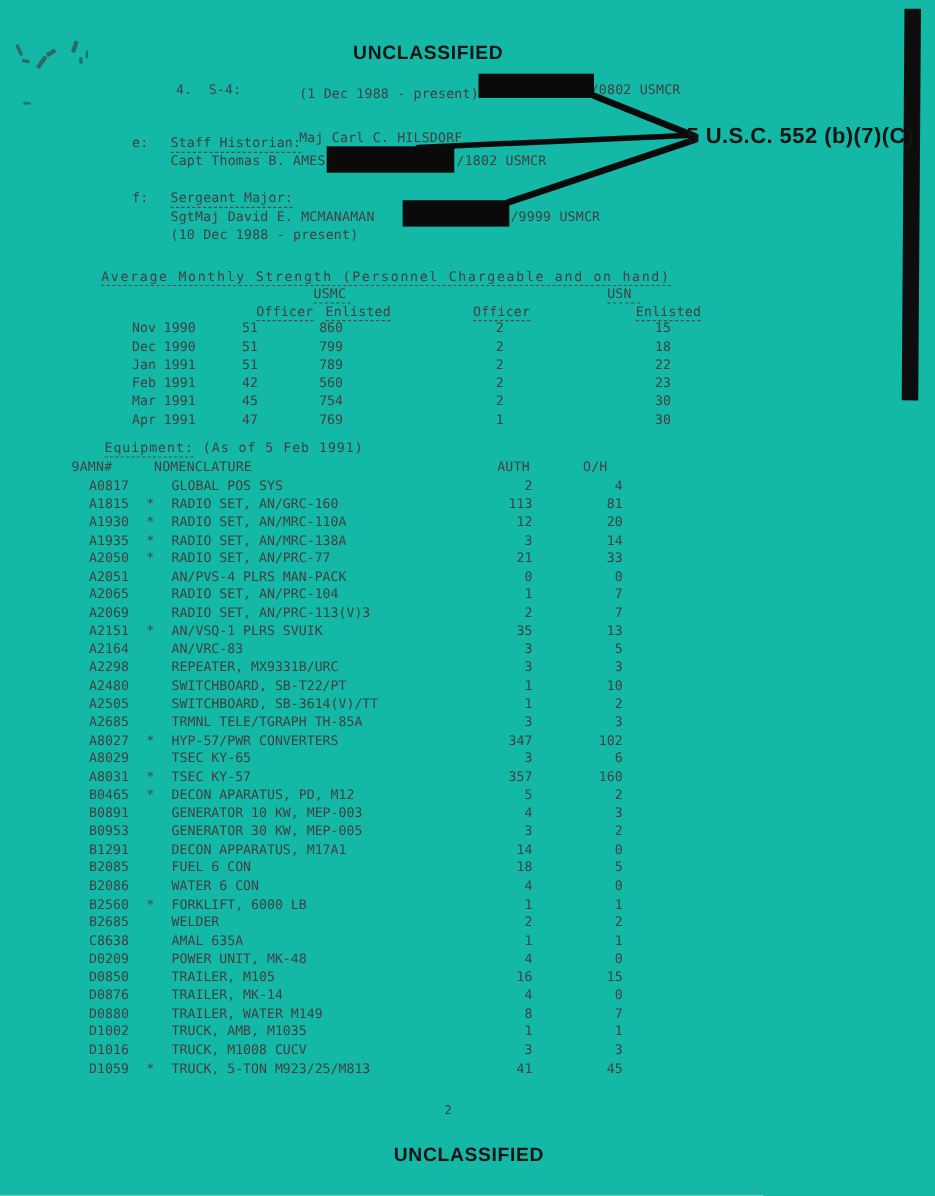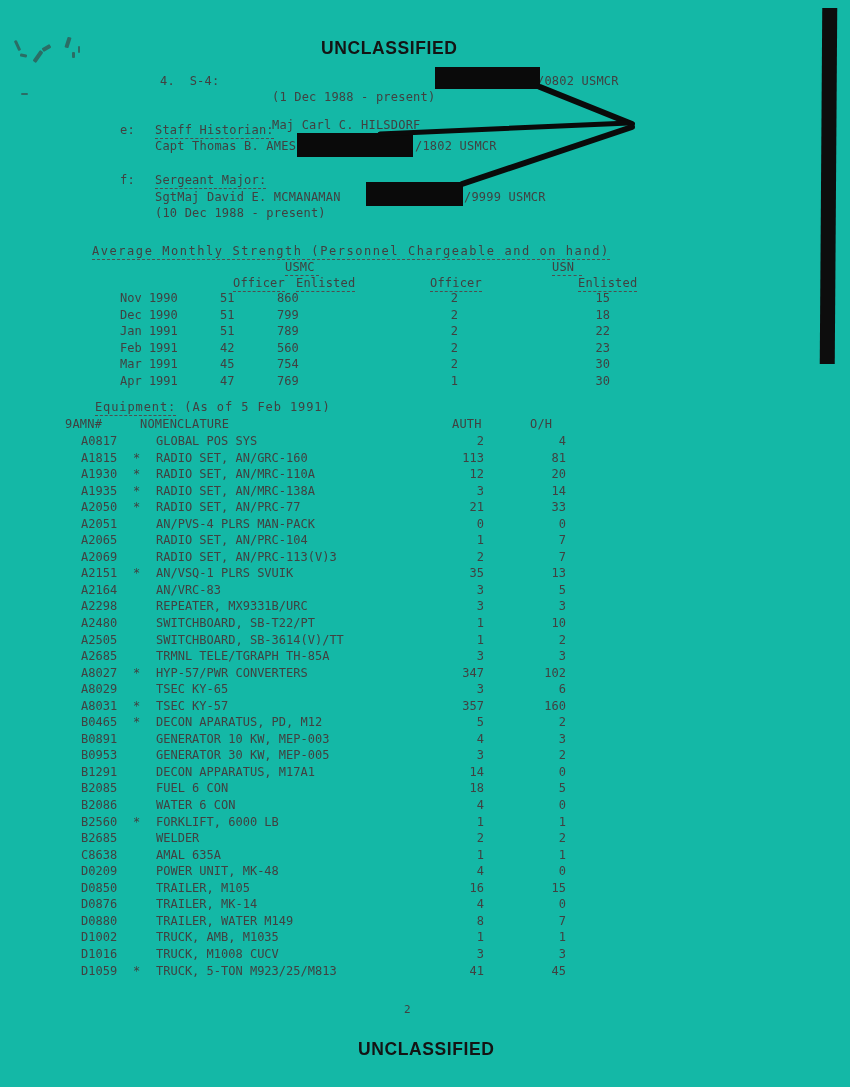--- a/index.html
+++ b/index.html
@@ -12,21 +12,21 @@
   .redact{position:absolute;background:#0a0a0a;}
   .artifact{position:absolute;background:#0d0d0d;}
   .pm{position:absolute;background:#3a3a3a;opacity:.6;border-radius:1px;}
   svg.overlay{position:absolute;left:0;top:0;pointer-events:none;}
   
   .st-rows{position:absolute;left:0;top:291px;width:850px;}
   .st-row{position:relative;height:16.5px;}
   .st-row span{position:absolute;font:12px "DejaVu Sans Mono",monospace;color:#414141;white-space:pre;}
   .st-row .month{left:120px;}
   .st-row .uo{left:220px;width:48px;}
-  .st-row .ue{left:277px;width:48px;text-align:left;}
+  .st-row .ue{left:277px;width:48px;text-align:center;}
   .st-row .no{left:410px;width:48px;text-align:right;}
   .st-row .ne{left:562px;width:48px;text-align:right;}
   
   .eq-rows{position:absolute;left:16px;top:434px;width:850px;}
   .eq-row{position:relative;height:16.55px;}
   .eq-row span{position:absolute;font:12px "DejaVu Sans Mono",monospace;color:#414141;white-space:pre;}
   .eq-row .id{left:65px;}
   .eq-row .star{left:117px;}
   .eq-row .nm{left:140px;}
   .eq-row .auth{left:408px;width:60px;text-align:right;}
@@ -48,21 +48,21 @@
     <div class="pm" style="left:21px;top:93px;width:7px;height:2px;"></div>
   </div>
 
   <div class="artifact" style="left:821px;top:8px;width:15px;height:356px;transform:rotate(.4deg);"></div>
 
   <div class="sansb" style="left:321px;top:38px;font-size:17.5px;letter-spacing:.6px;">UNCLASSIFIED</div>
 
   <div class="mono" style="left:160px;top:74px;">4.  S-4:</div>
   <div class="mono" style="left:272px;top:74px;margin-top:44px;">Maj Carl C. HILSDORF</div>
   <div class="mono" style="left:537px;top:74px;">/0802 USMCR</div>
-  <div class="mono" style="left:272px;top:90px;">(1 Dec 1988 - present)</div>
+  <div class="mono" style="left:272px;top:78px;">(1 Dec 1988 - present)</div>
 
   <div class="mono" style="left:120px;top:123px;">e:</div>
   <div class="mono u" style="left:155px;top:123px;">Staff Historian:</div>
   <div class="mono" style="left:155px;top:139px;">Capt Thomas B. AMES</div>
   <div class="mono" style="left:415px;top:139px;">/1802 USMCR</div>
 
   <div class="mono" style="left:120px;top:173px;">f:</div>
   <div class="mono u" style="left:155px;top:173px;">Sergeant Major:</div>
   <div class="mono" style="left:155px;top:190px;">SgtMaj David E. MCMANAMAN</div>
   <div class="mono" style="left:464px;top:190px;">/9999 USMCR</div>
@@ -70,20 +70,21 @@
 
   <div class="redact" style="left:435px;top:67px;width:105px;height:22px;"></div>
   <div class="redact" style="left:297px;top:133px;width:116px;height:24px;"></div>
   <div class="redact" style="left:366px;top:182px;width:97px;height:24px;"></div>
 
   <svg class="overlay" width="850" height="1087" viewBox="0 0 850 1087">
     <line x1="540" y1="87" x2="632" y2="124" stroke="#0a0a0a" stroke-width="6" stroke-linecap="round"></line>
     <line x1="380" y1="134" x2="629" y2="123" stroke="#0a0a0a" stroke-width="5" stroke-linecap="round"></line>
     <line x1="462" y1="184" x2="632" y2="127" stroke="#0a0a0a" stroke-width="6" stroke-linecap="round"></line>
   </svg>
+  <div class="sansb" style="left:624px;top:113px;font-size:20px;letter-spacing:.4px;">5 U.S.C. 552 (b)(7)(C)</div>
 
   <div class="mono u" style="left:92px;top:244px;letter-spacing:1.55px;">Average Monthly Strength (Personnel Chargeable and on hand)</div>
   <div class="mono u" style="left:285px;top:260px;padding-right:4px;">USMC</div>
   <div class="mono u" style="left:552px;top:260px;padding-right:8px;">USN</div>
   <div class="mono u" style="left:233px;top:276px;">Officer</div>
   <div class="mono u" style="left:296px;top:276px;">Enlisted</div>
   <div class="mono u" style="left:430px;top:276px;">Officer</div>
   <div class="mono u" style="left:578px;top:276px;">Enlisted</div>
 
   <div class="st-rows">

